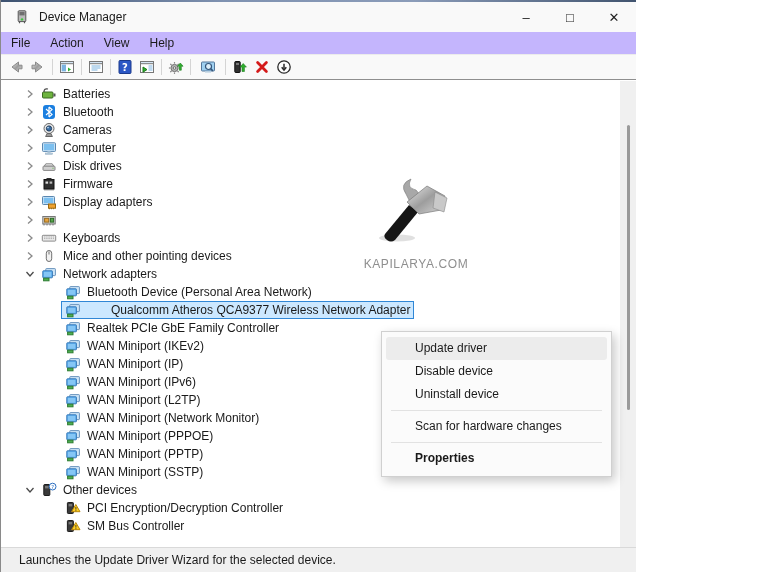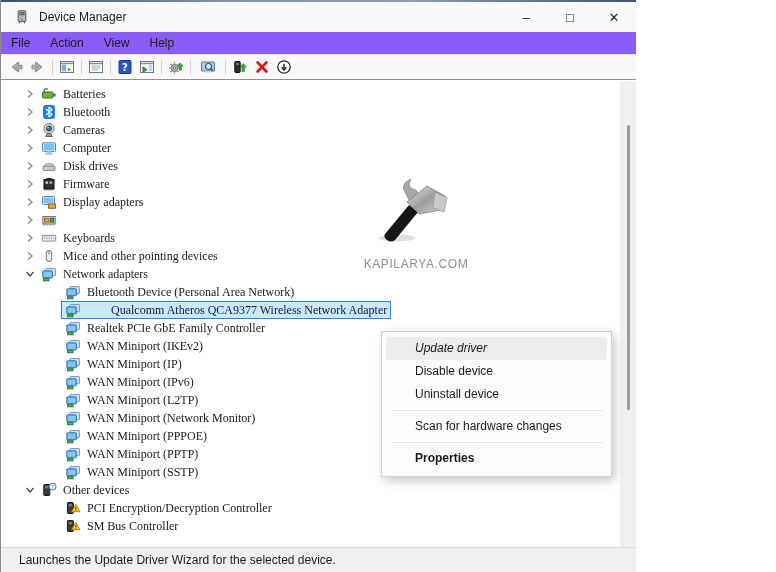--- a/index.html
+++ b/index.html
@@ -12,53 +12,53 @@
 
   
   .titlebar { height:30px; background:#f9f9f9; display:flex; align-items:center; }
   .app-icon { width:16px; height:16px; margin-left:13px; flex:0 0 auto; }
   .title-text { margin-left:9px; font-size:12px; }
   .win-controls { margin-left:auto; display:flex; height:100%; }
   .win-btn { width:44px; height:100%; display:flex; align-items:center; justify-content:center;
              font-size:13px; color:#222; cursor:default; }
 
   
-  .menubar { height:23px; background:#8b5cf6; display:flex; align-items:center; border-bottom:1px solid #ececec; }
+  .menubar { height:23px; background:#c4b5fd; display:flex; align-items:center; border-bottom:1px solid #ececec; }
   .menu-item { padding:3px 10px; }
 
   
   .toolbar { height:25px; background:#f9f9f9; display:flex; align-items:center;
              border-bottom:1px solid #8f8f8f; padding-left:4px; }
   .tb-btn { width:22px; height:22px; display:flex; align-items:center; justify-content:center; }
   .tb-sep { width:1px; height:16px; background:#d4d4d4; margin:0 3px; }
 
   
   .tree { position:absolute; top:81px; left:0; right:16px; bottom:25px; background:#fff;
           overflow:hidden; padding-top:4px; }
-  .row { height:18px; display:flex; align-items:center; white-space:nowrap;font-family:Liberation Serif, serif; }
+  .row { height:18px; display:flex; align-items:center; white-space:nowrap; }
   .row .chev { width:14px; height:14px; margin-left:22px; flex:0 0 auto; display:flex; align-items:center; justify-content:center; }
   .row.lv2 { padding-left:60px; }
   .rc { display:flex; align-items:center; padding:0 3px; height:18px; border:1px solid transparent; }
   .rc.sel { background:#cce8ff; border:1px solid #3087d6;gap:24px; }
   .tico { width:16px; height:16px; flex:0 0 auto; }
   .lbl { padding-left:6px; }
 
   
   .vscroll { position:absolute; top:81px; right:0; bottom:25px; width:16px; background:#f0f0f0; }
   .vthumb { position:absolute; left:7px; width:3px; top:44px; height:285px; background:#9a9a9a; border-radius:2px; }
 
   
   .watermark { position:absolute; left:360px; top:172px; width:110px; text-align:center; pointer-events:none; }
   .wm-text { margin-top:13px; font-size:12px; letter-spacing:0.6px; color:#8f8f8f; }
 
   
   .ctx { position:absolute; left:380px; top:331px; width:231px; background:#fbfbfb;
          border:1px solid #d0d0d0; box-shadow:3px 4px 10px rgba(0,0,0,0.22); padding:5px 0 6px 0; z-index:10; }
   .ctx-item { height:23px; line-height:22px; margin:0 4px; padding-left:29px; border-radius:3px; }
-  .ctx-item.hi { background:#ececec;font-style:italic; }
+  .ctx-item.hi { background:#ececec; }
   .ctx-item.bold { font-weight:bold; }
   .ctx-sep { height:1px; background:#e2e2e2; margin:4px 9px 4px 9px; }
 
   
   .statusbar { position:absolute; left:0; right:0; bottom:0; height:25px; background:#f0f0f0;
                border-top:1px solid #d9d9d9; display:flex; align-items:center; padding-left:18px; }
   svg { display:block; }
 </style>
 </head>
 <body>

